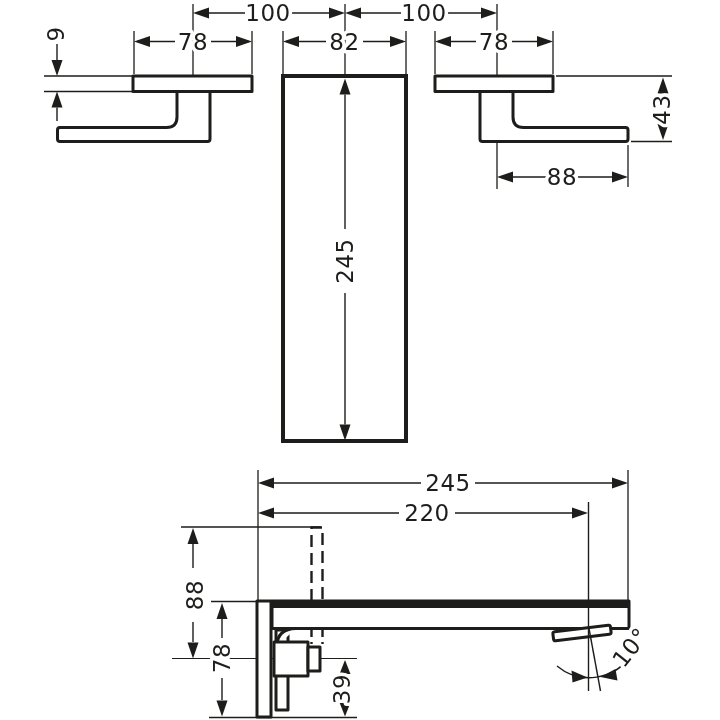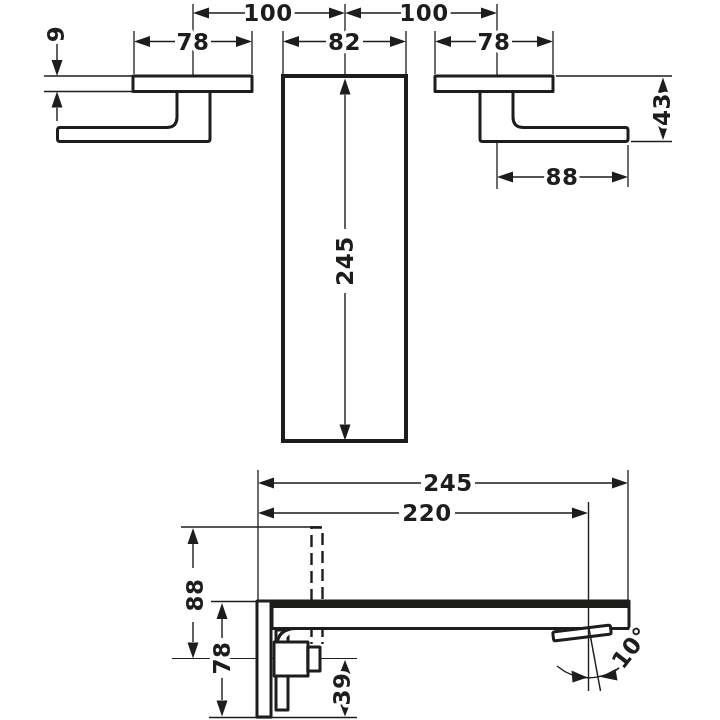--- a/index.html
+++ b/index.html
@@ -1,17 +1,17 @@
 <!DOCTYPE html>
 <html><head>
 <meta charset="utf-8">
 <style>
   html,body{margin:0;padding:0;background:#fff;}
   .canvas{position:relative;width:720px;height:720px;background:#ffffff;overflow:hidden;
-          font-family:"DejaVu Sans", "Liberation Sans", sans-serif;font-weight:bold;}
+          font-family:"DejaVu Sans", "Liberation Sans", sans-serif;}
   svg{display:block;}
   .outline{fill:#ffffff;stroke:#1d1d1b;stroke-width:3;stroke-linejoin:round;}
   .outline-thick{fill:#ffffff;stroke:#1d1d1b;stroke-width:4;stroke-linejoin:miter;}
   .solid{fill:#1d1d1b;stroke:none;}
   .dimline{fill:none;stroke:#1d1d1b;stroke-width:1.4;}
   .extline{fill:none;stroke:#1d1d1b;stroke-width:1.3;}
   .thinline{fill:none;stroke:#1d1d1b;stroke-width:1.2;}
   .hidden-line{fill:none;stroke:#1d1d1b;stroke-width:2.4;stroke-dasharray:12 6;}
   .hidden-line-short{fill:none;stroke:#1d1d1b;stroke-width:2.4;stroke-dasharray:7 5;}
   .arrow{fill:#1d1d1b;stroke:none;}

